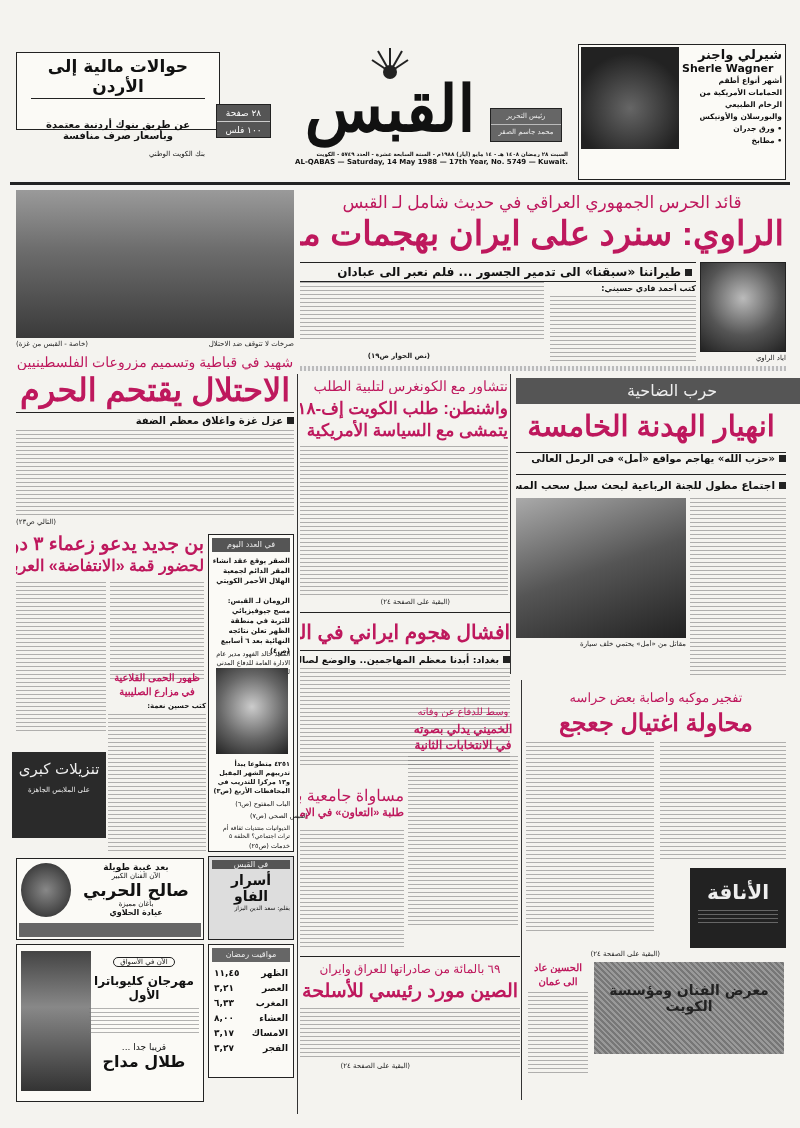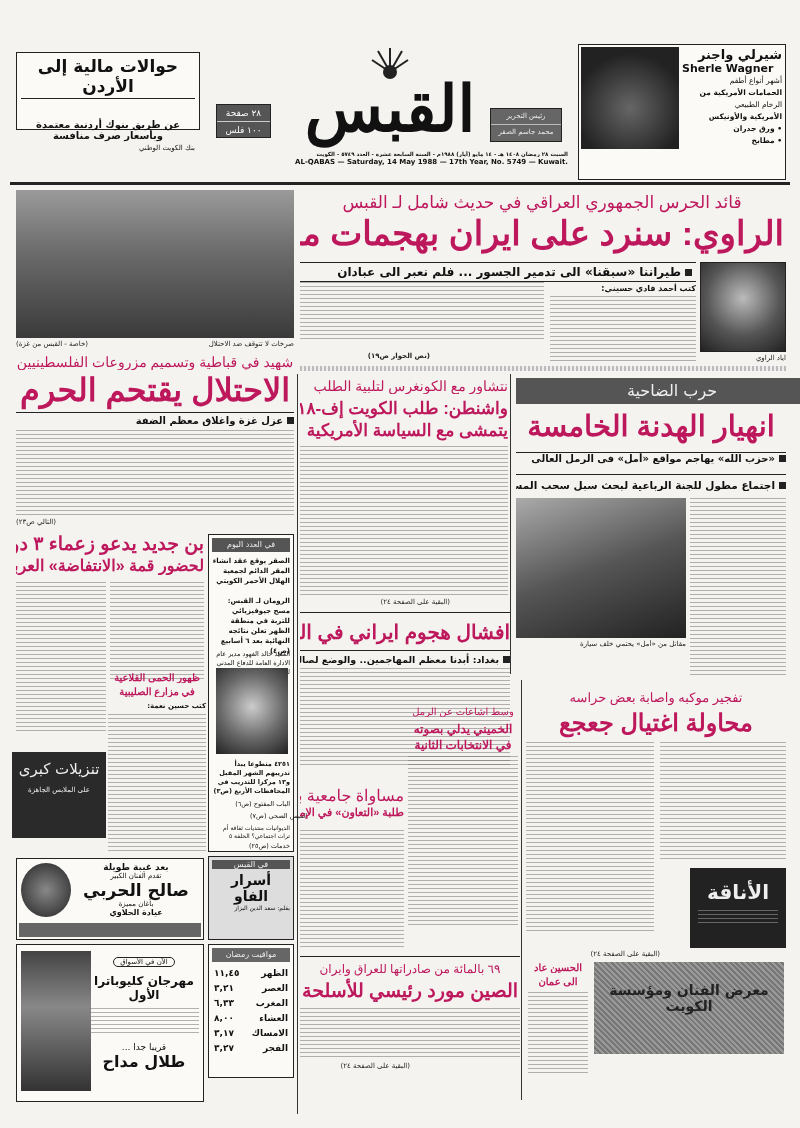--- a/index.html
+++ b/index.html
@@ -14,25 +14,25 @@
   .txt{font-size:7px;line-height:9px;color:#333;direction:rtl;text-align:justify;overflow:hidden}
   .hl{font-family:Liberation Sans, sans-serif;font-weight:bold;direction:rtl;text-align:center;color:#be185d;white-space:nowrap;overflow:hidden}
   .sub{font-weight:bold;direction:rtl;font-size:12px;white-space:nowrap;overflow:hidden}
   .sq{display:inline-block;width:7px;height:7px;background:#222;margin-left:4px}
   .cap{font-size:7px;direction:rtl;color:#222;white-space:nowrap}
   .lines{background:repeating-linear-gradient(180deg,#777 0 1px,transparent 1px 4px);opacity:.55}
 </style>
 </head>
 <body>
 
-<div class="abs box rtl" style="left:16px;top:52px;width:184px;height:78px;padding:3px 4px;background:#fbfaf6">
+<div class="abs box rtl" style="left:16px;top:52px;width:204px;height:78px;padding:3px 14px;background:#fbfaf6">
   <div style="font-weight:bold;font-size:17px;text-align:center;border-bottom:1.5px solid #222;padding-bottom:2px">حوالات مالية إلى الأردن</div>
   <div style="font-weight:bold;font-size:10px;text-align:center;margin-top:20px">عن طريق بنوك أردنية معتمدة</div>
   <div style="font-weight:bold;font-size:10px;text-align:center">وبأسعار صرف منافسة</div>
-  <div style="font-size:7px;margin-top:3px">بنك الكويت الوطني</div>
+  <div style="font-size:7px;margin-top:9px">بنك الكويت الوطني</div>
 </div>
 
 <div class="abs box" style="left:216px;top:104px;width:55px;height:34px;background:#555;color:#fff;font-size:9px;text-align:center;line-height:16px">
   <div>٢٨ صفحة</div>
   <div style="border-top:1px solid #ccc">١٠٠ فلس</div>
 </div>
 
 <div class="abs" style="left:290px;top:40px;width:200px;height:110px;text-align:center">
   <svg width="40" height="34" viewBox="0 0 40 34" style="position:absolute;left:80px;top:6px">
     <g stroke="#222" stroke-width="2">
@@ -50,24 +50,24 @@
 <div class="abs" style="left:490px;top:108px;width:72px;height:34px;background:#666;color:#eee;font-size:7px;text-align:center;line-height:15px;border:1px solid #222">
   <div>رئيس التحرير</div>
   <div style="border-top:1px solid #bbb">محمد جاسم الصقر</div>
 </div>
 
 <div class="abs box" style="left:578px;top:44px;width:208px;height:136px;background:#fbfaf6">
   <div class="photo" style="position:absolute;left:2px;top:2px;width:98px;height:102px;background:radial-gradient(circle at 50% 60%,#666,#222 70%)"></div>
   <div class="rtl" style="position:absolute;right:3px;top:2px;width:100px">
     <div style="font-weight:bold;font-size:13px">شيرلي واجنر</div>
     <div style="font-weight:bold;font-size:11px;direction:ltr;text-align:left">Sherle Wagner</div>
-    <div style="font-size:7.5px;font-weight:normal;line-height:12px">أشهر أنواع أطقم</div>
+    <div style="font-size:7.5px;font-weight:bold;line-height:12px">أشهر أنواع أطقم</div>
     <div style="font-size:7.5px;font-weight:bold;line-height:12px">الحمامات الأمريكية من</div>
-    <div style="font-size:7.5px;font-weight:normal;line-height:12px">الرخام الطبيعي</div>
-    <div style="font-size:7.5px;font-weight:bold;line-height:12px">الأمريكية والأونيكس</div>
+    <div style="font-size:7.5px;font-weight:bold;line-height:12px">الرخام الطبيعي</div>
+    <div style="font-size:7.5px;font-weight:bold;line-height:12px">والبورسلان والأونيكس</div>
     <div style="font-size:7.5px;font-weight:bold;line-height:12px">• ورق جدران</div>
     <div style="font-size:7.5px;font-weight:bold;line-height:12px">• مطابخ</div>
   </div>
 </div>
 
 <div class="abs rtl" style="left:250px;top:151px;width:318px;font-size:5.5px;font-weight:bold;white-space:nowrap;overflow:hidden">السبت ٢٨ رمضان ١٤٠٨ هـ - ١٤ مايو (أيار) ١٩٨٨م - السنة السابعة عشرة - العدد ٥٧٤٩ - الكويت</div>
 <div class="abs" style="left:250px;top:158px;width:318px;font-size:7px;font-weight:bold;text-align:right;white-space:nowrap">AL-QABAS — Saturday, 14 May 1988 — 17th Year, No. 5749 — Kuwait.</div>
 <div class="rule" style="left:10px;top:182px;width:780px;height:3px"></div>
 
 <div class="abs photo" style="left:16px;top:190px;width:278px;height:148px;background:linear-gradient(180deg,#9a9a9a 0%,#6d6d6d 40%,#3a3a3a 100%)"></div>
@@ -138,21 +138,21 @@
 
 <div class="abs" style="left:12px;top:752px;width:94px;height:86px;background:#2a2a2a;color:#eee;text-align:center;direction:rtl;padding-top:8px">
   <div style="font-size:15px;font-weight:normal">تنزيلات كبرى</div>
   <div style="font-size:7px;margin-top:8px">على الملابس الجاهزة</div>
 </div>
 
 <div class="abs box" style="left:16px;top:858px;width:188px;height:82px;background:#fbfaf6">
   <div class="photo" style="position:absolute;left:4px;top:4px;width:50px;height:54px;border-radius:50%;background:radial-gradient(circle,#888,#222)"></div>
   <div class="rtl" style="position:absolute;right:4px;top:3px;width:126px;text-align:center">
     <div style="font-size:9px;font-weight:bold">بعد غيبة طويلة</div>
-    <div style="font-size:7px">تقدم الفنان الكبير</div>
+    <div style="font-size:7px">الآن الفنان الكبير</div>
     <div style="font-size:17px;font-weight:bold;line-height:20px">صالح الحربي</div>
     <div style="font-size:7px">بأغان مميزة</div>
     <div style="font-size:8px;font-weight:bold">عيادة الحلاوي</div>
   </div>
   <div class="hatch" style="position:absolute;left:2px;right:2px;bottom:2px;height:14px;background:#666"></div>
 </div>
 
 <div class="abs box" style="left:16px;top:944px;width:188px;height:158px;background:#fbfaf6">
   <div class="photo" style="position:absolute;left:4px;top:6px;width:70px;height:140px;background:linear-gradient(180deg,#444,#888 40%,#333)"></div>
   <div class="rtl" style="position:absolute;right:4px;top:4px;width:110px;text-align:center">
@@ -194,21 +194,21 @@
   <div style="display:flex;justify-content:space-between;font-size:9px;font-weight:bold;line-height:15px;direction:rtl">
       <span>الامساك</span>
       <span>٣,١٧</span>
     </div>
   <div style="display:flex;justify-content:space-between;font-size:9px;font-weight:bold;line-height:15px;direction:rtl">
       <span>الفجر</span>
       <span>٣,٢٧</span>
     </div>
 </div>
 
-<div class="abs hl" style="left:408px;top:706px;width:110px;font-size:10px;font-weight:normal">وسط اشاعات عن الرمل</div>
+<div class="abs hl" style="left:408px;top:706px;width:110px;font-size:10px;font-weight:normal">وسط للدفاع عن وفاته</div>
 <div class="abs hl" style="left:408px;top:722px;width:110px;font-size:12px">الخميني يدلي بصوته</div>
 <div class="abs hl" style="left:408px;top:738px;width:110px;font-size:12px">في الانتخابات الثانية</div>
 <div class="abs txt lines" style="left:408px;top:756px;width:110px;height:170px"></div>
 
 <div class="vrule" style="left:521px;top:680px;height:420px"></div>
 
 <div class="abs hl" style="left:526px;top:690px;width:260px;font-size:13px;font-weight:normal">تفجير موكبه واصابة بعض حراسه</div>
 <div class="abs hl" style="left:526px;top:708px;width:260px;font-size:24px;line-height:30px">محاولة اغتيال جعجع</div>
 <div class="abs txt lines" style="left:660px;top:742px;width:126px;height:120px"></div>
 <div class="abs txt lines" style="left:526px;top:742px;width:128px;height:190px"></div>

